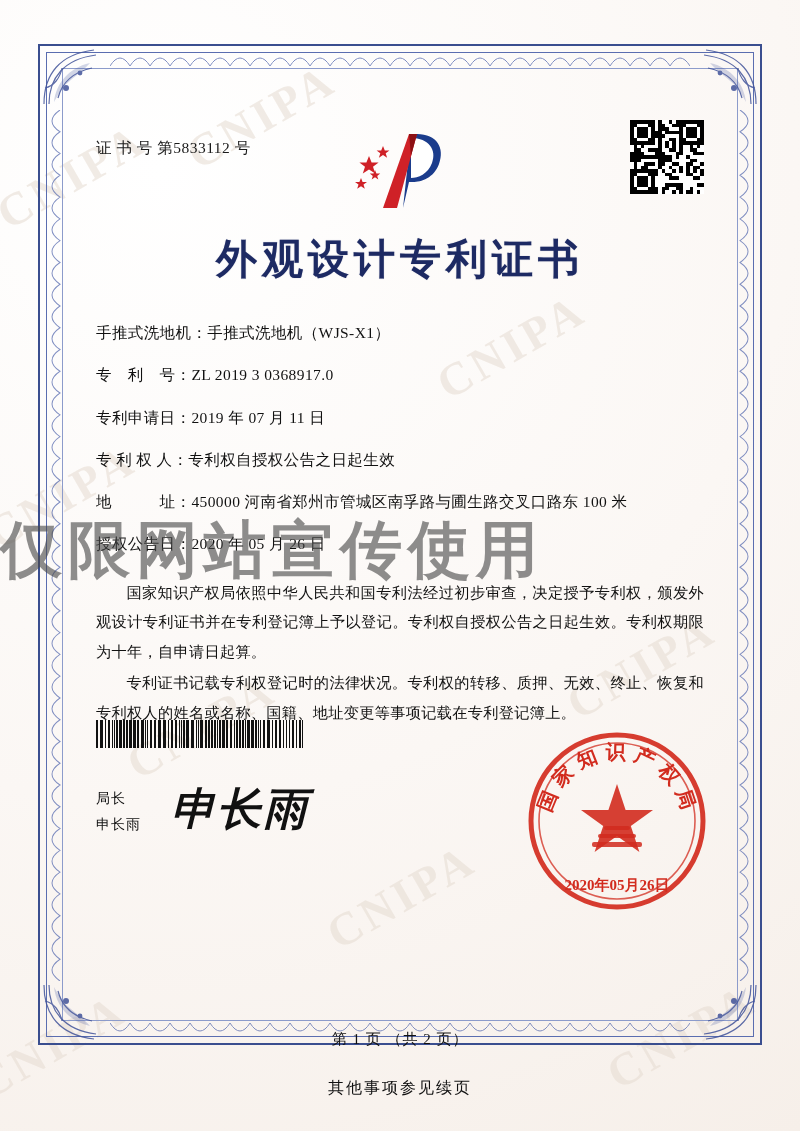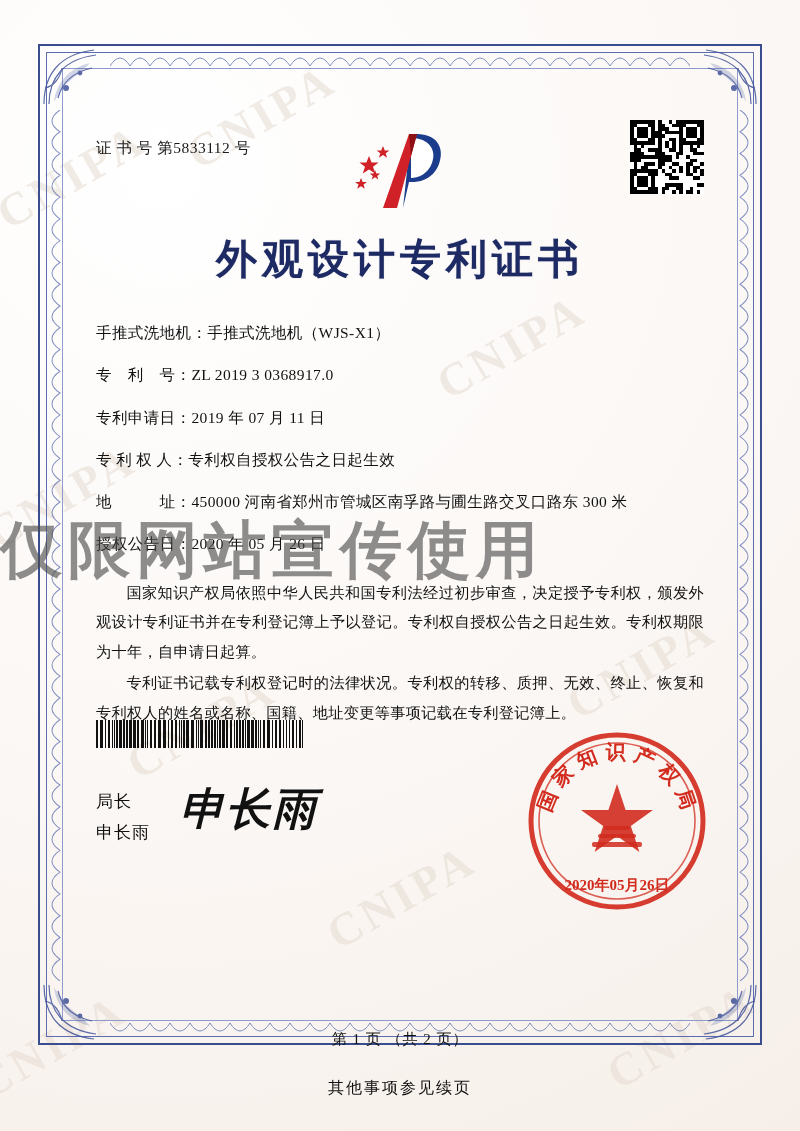--- a/index.html
+++ b/index.html
@@ -168,21 +168,21 @@
 
   
   .sign-block {
     position: absolute;
     left: 96px;
     top: 780px;
     display: flex;
     align-items: flex-start;
   }
   .sign-labels {
-    font-size: 17px;
+    font-size: 14px;
     line-height: 1.85;
     color: #111;
     letter-spacing: 1px;
     padding-top: 6px;
   }
   .sign-script {
     margin-left: 30px;
     font-family: "Liberation Serif", serif;
     font-size: 44px;
     font-style: italic;
@@ -798,21 +798,21 @@
     <div class="field">
       <span class="lbl">专　利　号：</span><span class="val">ZL 2019 3 0368917.0</span>
     </div>
     <div class="field">
       <span class="lbl">专利申请日：</span><span class="val">2019 年 07 月 11 日</span>
     </div>
     <div class="field">
       <span class="lbl">专 利 权 人：</span><span class="val">专利权自授权公告之日起生效</span>
     </div>
     <div class="field">
-      <span class="lbl">地　　　址：</span><span class="val">450000 河南省郑州市管城区南孚路与圃生路交叉口路东 300 米</span>
+      <span class="lbl">地　　　址：</span><span class="val">450000 河南省郑州市管城区南孚路与圃生路交叉口路东 100 米</span>
     </div>
 
     <div class="field two-col">
       <div class="col1">
         <span class="lbl">授权公告日：</span><span class="val">2020 年 05 月 26 日</span>
       </div>
     </div>
 
     <div class="para-wrap">
       <p class="para">国家知识产权局依照中华人民共和国专利法经过初步审查，决定授予专利权，颁发外观设计专利证书并在专利登记簿上予以登记。专利权自授权公告之日起生效。专利权期限为十年，自申请日起算。</p>

